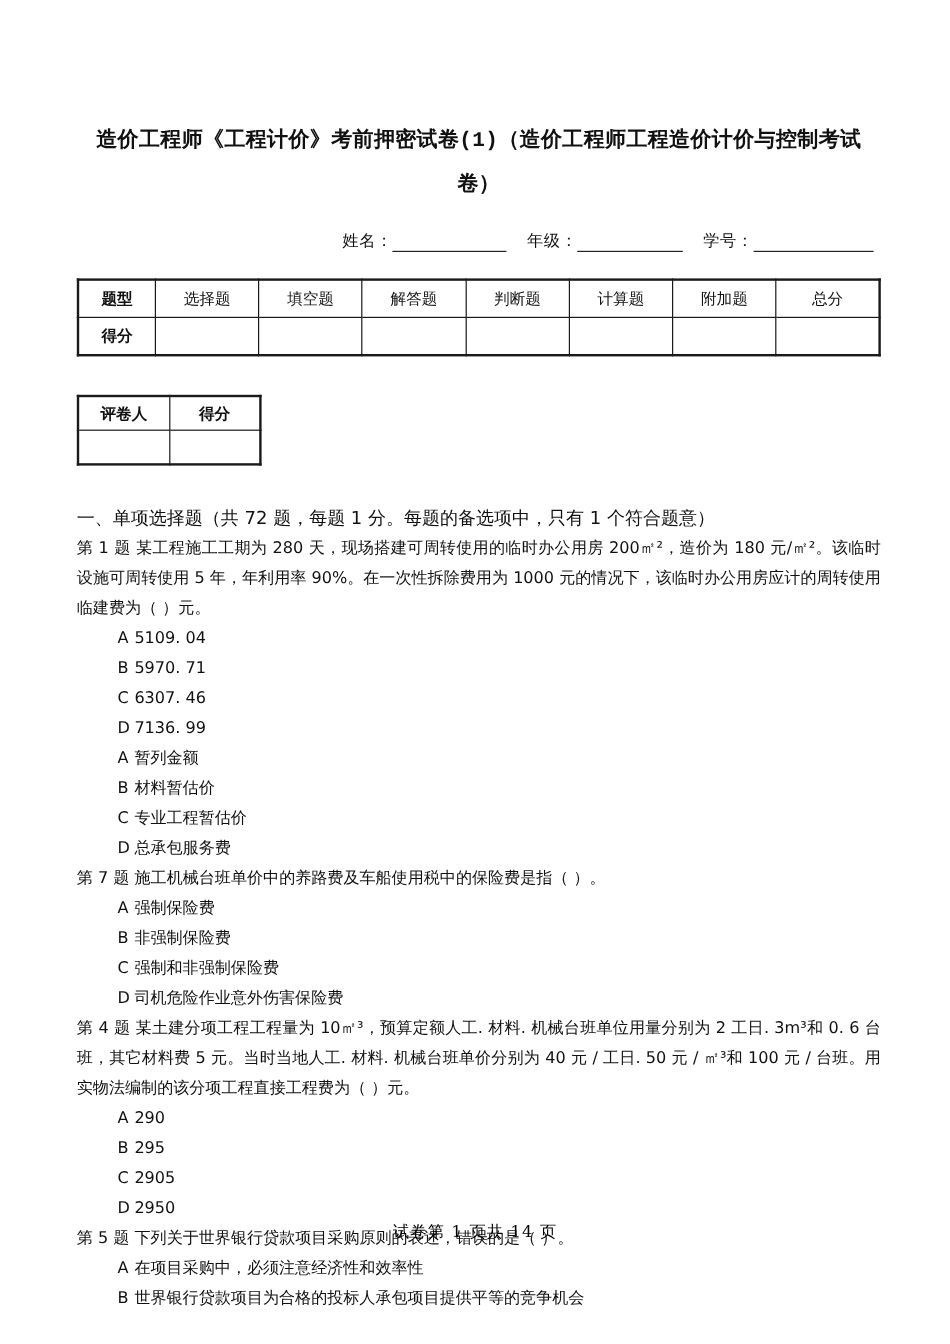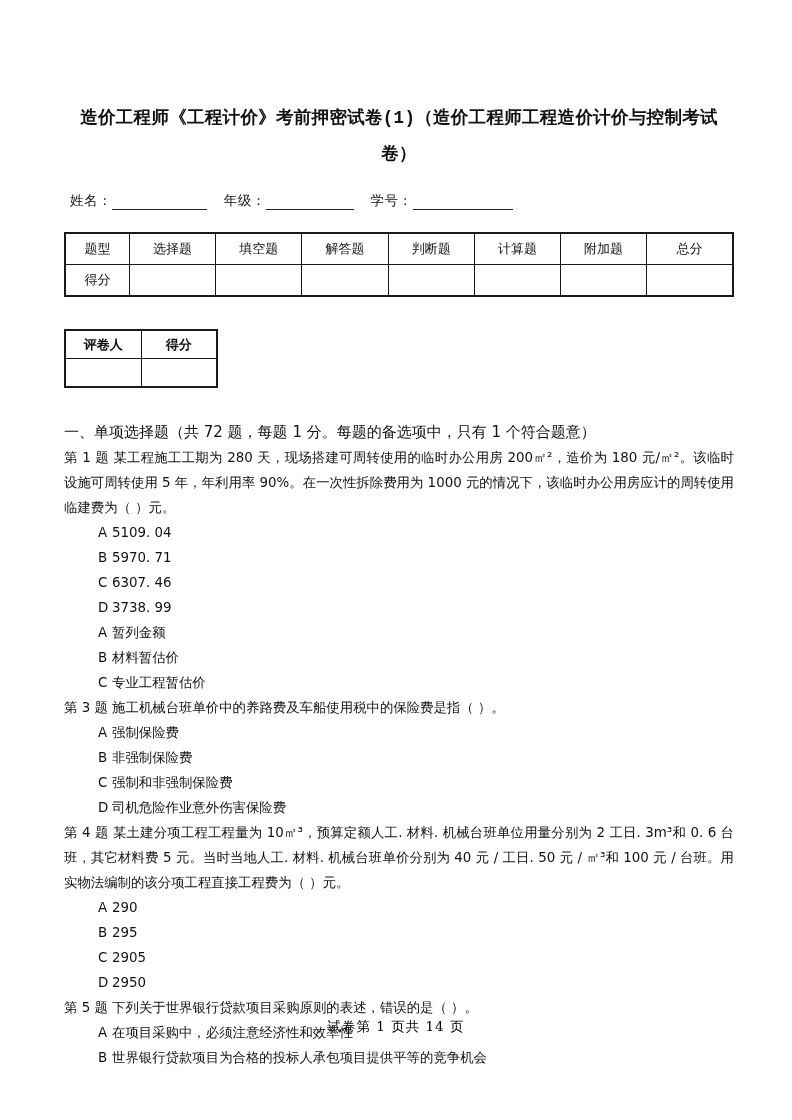--- a/index.html
+++ b/index.html
@@ -37,21 +37,21 @@
     line-height: 36px;
     text-align: center;
     letter-spacing: 0.3px;
     font-family: Liberation Mono, monospace;
   }
 
   
   .idline {
     margin-top: 20px;
     font-size: 13.5px;
-    text-align: left;
+    text-align: right;
     letter-spacing: 0.5px;
     white-space: nowrap;
   }
   .idline .seg {
     display: inline-block;
     margin: 0 6px;
   }
   .idline .rule {
     display: inline-block;
     border-bottom: 1.4px solid #222;
@@ -71,21 +71,21 @@
     border: 2.2px solid #1a1a1a;
   }
   .score-table td {
     border: 1px solid #1a1a1a;
     height: 30px;
     text-align: center;
     vertical-align: middle;
     font-size: 13px;
     padding: 0;
   }
-  .score-table .col-type { width: 63px; }
+  .score-table .col-type { width: 63px; font-weight: bold; }
 
   .grader-table {
     margin-top: 32px;
     border-collapse: collapse;
     table-layout: fixed;
     width: 154px;
     border: 2.2px solid #1a1a1a;
   }
   .grader-table td {
     border: 1px solid #1a1a1a;
@@ -196,35 +196,36 @@
 
     <div class="question">
       <div class="q-stem">
         <span>第 1 题</span>
         <span>某工程施工工期为 280 天，现场搭建可周转使用的临时办公用房 200㎡²，造价为 180 元/㎡²。该临时设施可周转使用 5 年，年利用率 90%。在一次性拆除费用为 1000 元的情况下，该临时办公用房应计的周转使用临建费为（  ）元。</span>
       </div>
       <ul class="q-options">
         <li><span class="opt-letter">A</span><span>5109. 04</span></li>
         <li><span class="opt-letter">B</span><span>5970. 71</span></li>
         <li><span class="opt-letter">C</span><span>6307. 46</span></li>
-        <li><span class="opt-letter">D</span><span>3738. 99</span></li>
+        <li><span class="opt-letter">D</span><span>7136. 99</span></li>
       </ul>
     </div>
 
     <div class="question">
       <ul class="q-options">
         <li><span class="opt-letter">A</span><span>暂列金额</span></li>
         <li><span class="opt-letter">B</span><span>材料暂估价</span></li>
         <li><span class="opt-letter">C</span><span>专业工程暂估价</span></li>
-      </ul>
-    </div>
-
-    <div class="question">
-      <div class="q-stem">
-        <span>第 3 题</span>
+        <li><span class="opt-letter">D</span><span>总承包服务费</span></li>
+      </ul>
+    </div>
+
+    <div class="question">
+      <div class="q-stem">
+        <span>第 7 题</span>
         <span>施工机械台班单价中的养路费及车船使用税中的保险费是指（  ）。</span>
       </div>
       <ul class="q-options">
         <li><span class="opt-letter">A</span><span>强制保险费</span></li>
         <li><span class="opt-letter">B</span><span>非强制保险费</span></li>
         <li><span class="opt-letter">C</span><span>强制和非强制保险费</span></li>
         <li><span class="opt-letter">D</span><span>司机危险作业意外伤害保险费</span></li>
       </ul>
     </div>
 

